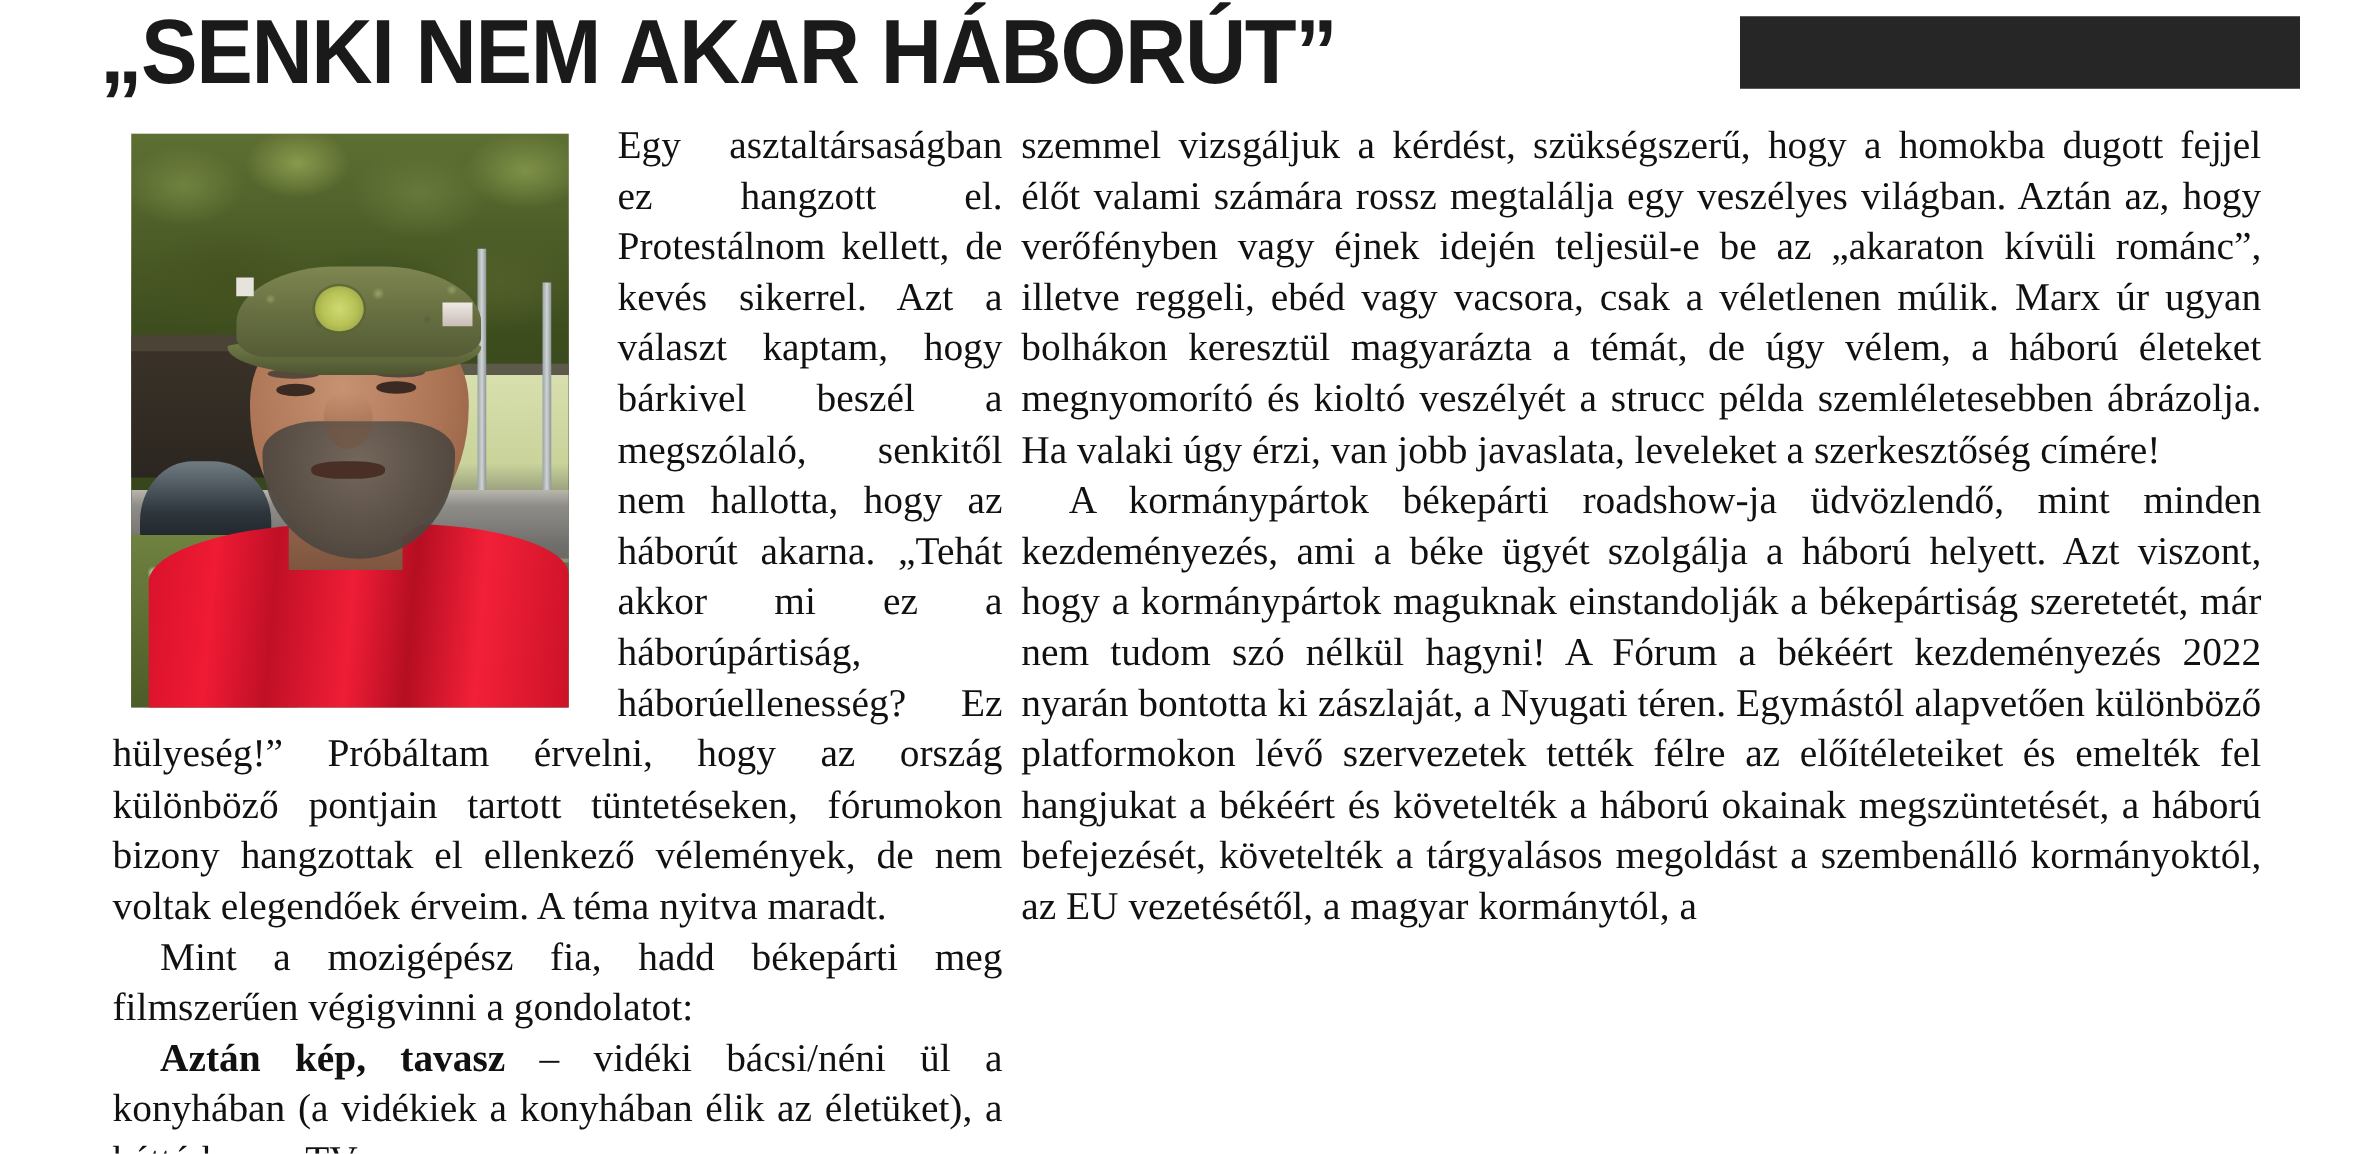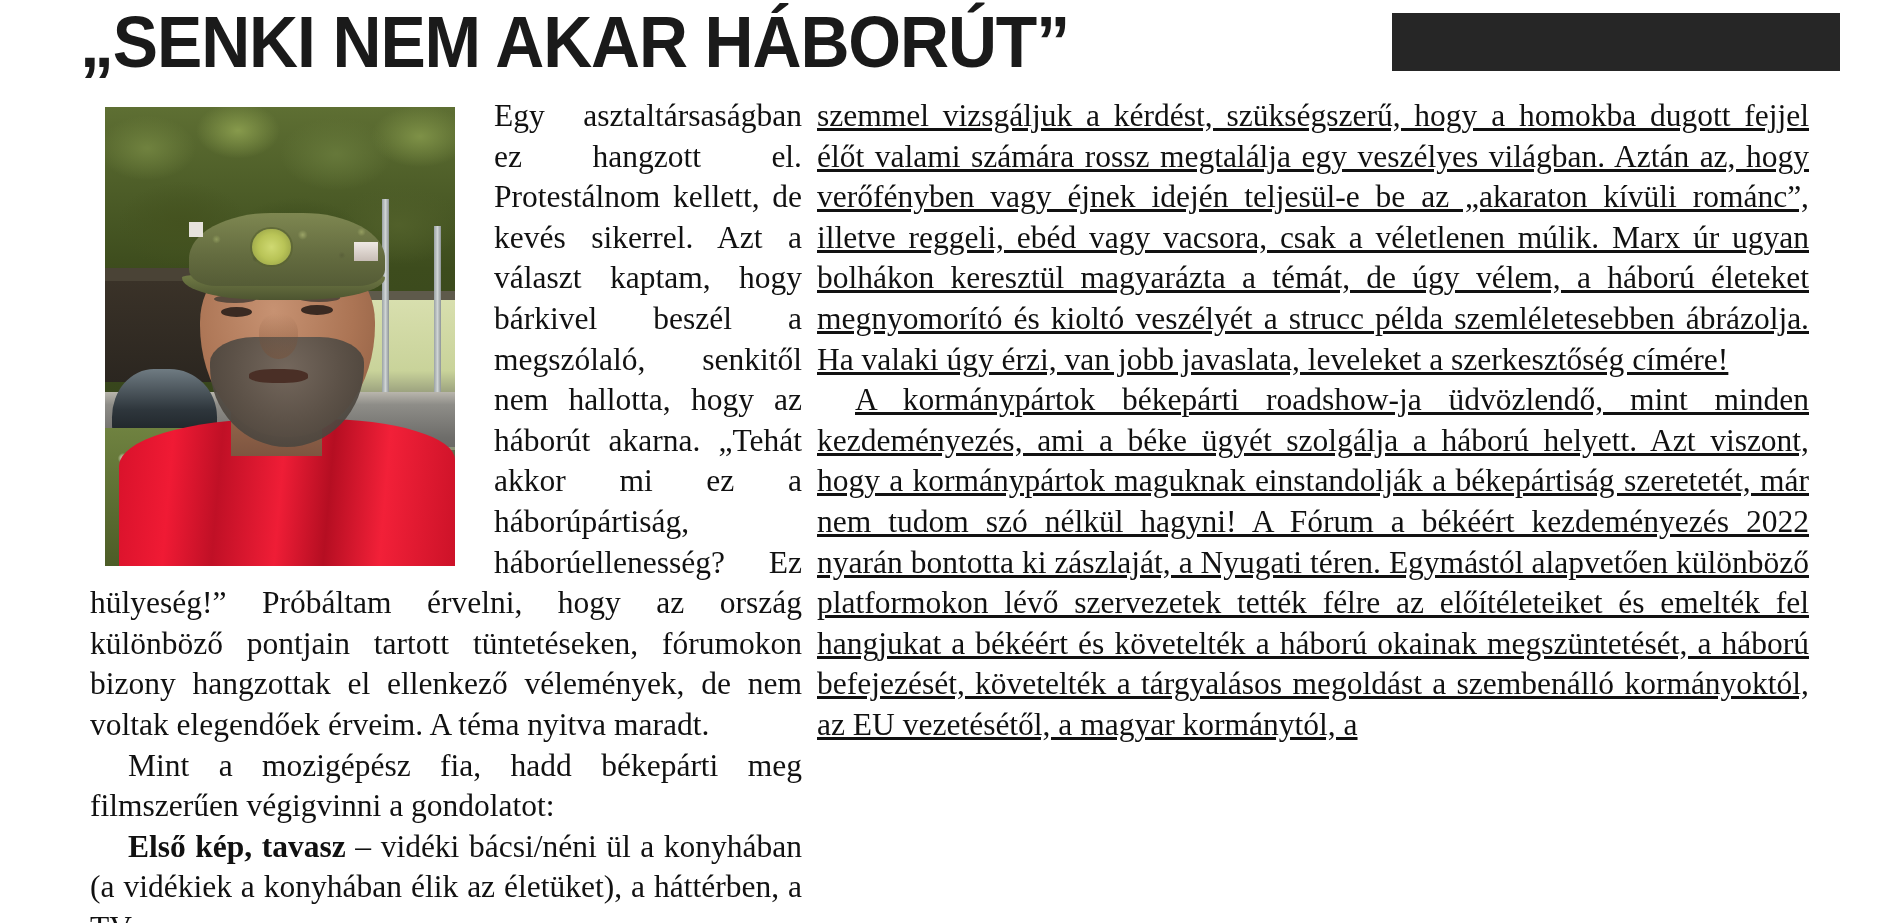--- a/index.html
+++ b/index.html
@@ -61,21 +61,21 @@
   .col {
     position: absolute;
     top: 0;
     font-size: 31.5px;
     line-height: 40.6px;
     text-align: justify;
     text-justify: inter-word;
     hyphens: none;
   }
   .col-left  { left: 78px;  width: 712px; }
-  .col-right { left: 805px; width: 992px; text-decoration: underline; }
+  .col-right { left: 805px; width: 992px; }
 
   .col p {
     margin: 0;
     text-align: justify;
   }
   .col p.indent { text-indent: 38px; }
   .col p.noindent { text-indent: 0; }
 
   
   .photo-float {
@@ -247,21 +247,21 @@
   <div class="headline">„SENKI NEM AKAR HÁBORÚT”</div>
   <div class="headline-bar"></div>
 </div>
 
 <div class="article">
 
   <div class="col col-left">
     <div class="photo-float"></div>
     <p class="noindent">Egy asztaltársaságban ez hangzott el. Protestálnom kellett, de kevés sikerrel. Azt a választ kaptam, hogy bárkivel beszél a megszólaló, senkitől nem hallotta, hogy az háborút akarna. „Tehát akkor mi ez a háborúpártiság, háborúellenesség? Ez hülyeség!” Próbáltam érvelni, hogy az ország különböző pontjain tartott tüntetéseken, fórumokon bizony hangzottak el ellenkező vélemények, de nem voltak elegendőek érveim. A téma nyitva maradt.</p>
     <p class="indent">Mint a mozigépész fia, hadd békepárti meg filmszerűen végigvinni a gondolatot:</p>
-    <p class="indent"><b>Első kép, tavasz</b><span> – vidéki bácsi/néni ül a konyhában (a </span><span>vidékiek a konyhában élik az életüket), a háttérben, a TV</span></p>
+    <p class="indent"><b>Aztán kép, tavasz</b><span> – vidéki bácsi/néni ül a konyhában (a </span><span>vidékiek a konyhában élik az életüket), a háttérben, a TV</span></p>
   </div>
 
   <div class="col col-right">
     <p class="noindent">szemmel vizsgáljuk a kérdést, szükségszerű, hogy a homokba dugott fejjel élőt valami számára rossz megtalálja egy veszélyes világban. Aztán az, hogy verőfényben vagy éjnek idején teljesül-e be az „akaraton kívüli románc”, illetve reggeli, ebéd vagy vacsora, csak a véletlenen múlik. Marx úr ugyan bolhákon keresztül magyarázta a témát, de úgy vélem, a háború életeket megnyomorító és kioltó veszélyét a strucc példa szemléletesebben ábrázolja. Ha valaki úgy érzi, van jobb javaslata, leveleket a szerkesztőség címére!</p>
     <p class="indent">A kormánypártok békepárti roadshow-ja üdvözlendő, mint minden kezdeményezés, ami a béke ügyét szolgálja a háború helyett. Azt viszont, hogy a kormánypártok maguknak einstandolják a békepártiság szeretetét, már nem tudom szó nélkül hagyni! A Fórum a békéért kezdeményezés 2022 nyarán bontotta ki zászlaját, a Nyugati téren. Egymástól alapvetően különböző platformokon lévő szervezetek tették félre az előítéleteiket és emelték fel hangjukat a békéért és követelték a háború okainak megszüntetését, a háború befejezését, követelték a tárgyalásos megoldást a szembenálló kormányoktól, az EU vezetésétől, a magyar kormánytól, a</p>
   </div>
 
 </div>
 
 <div class="photo">

